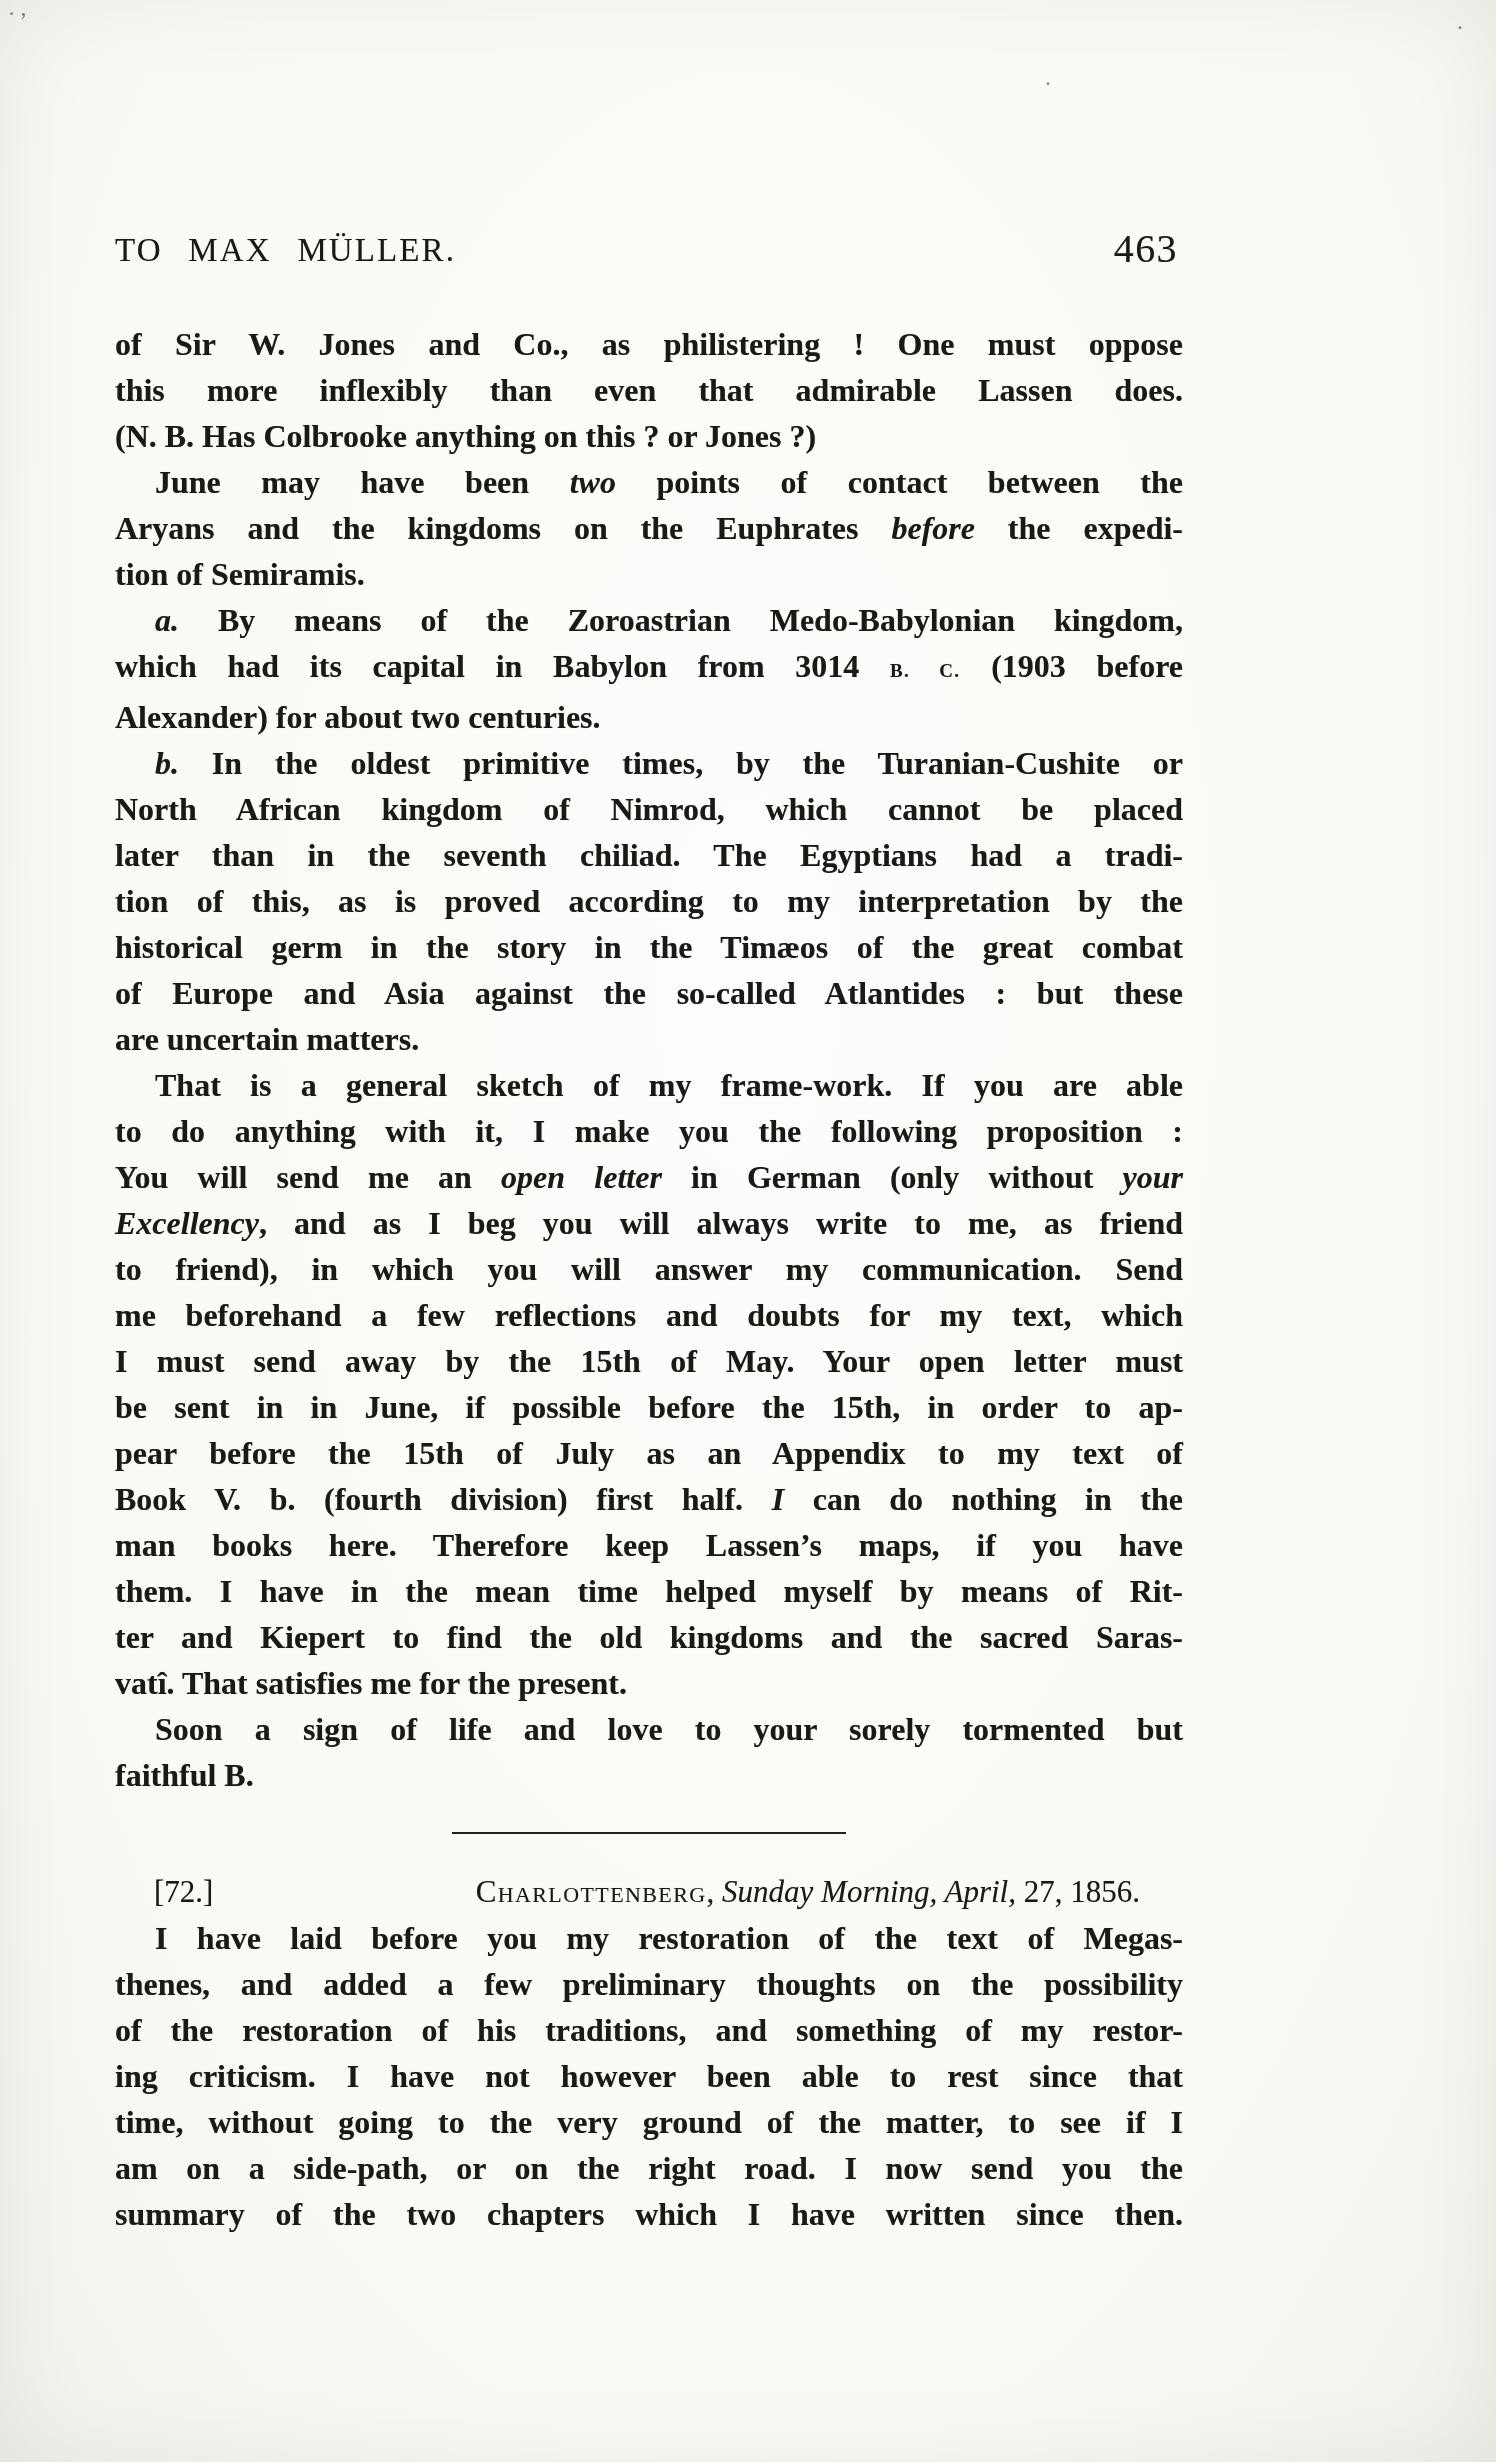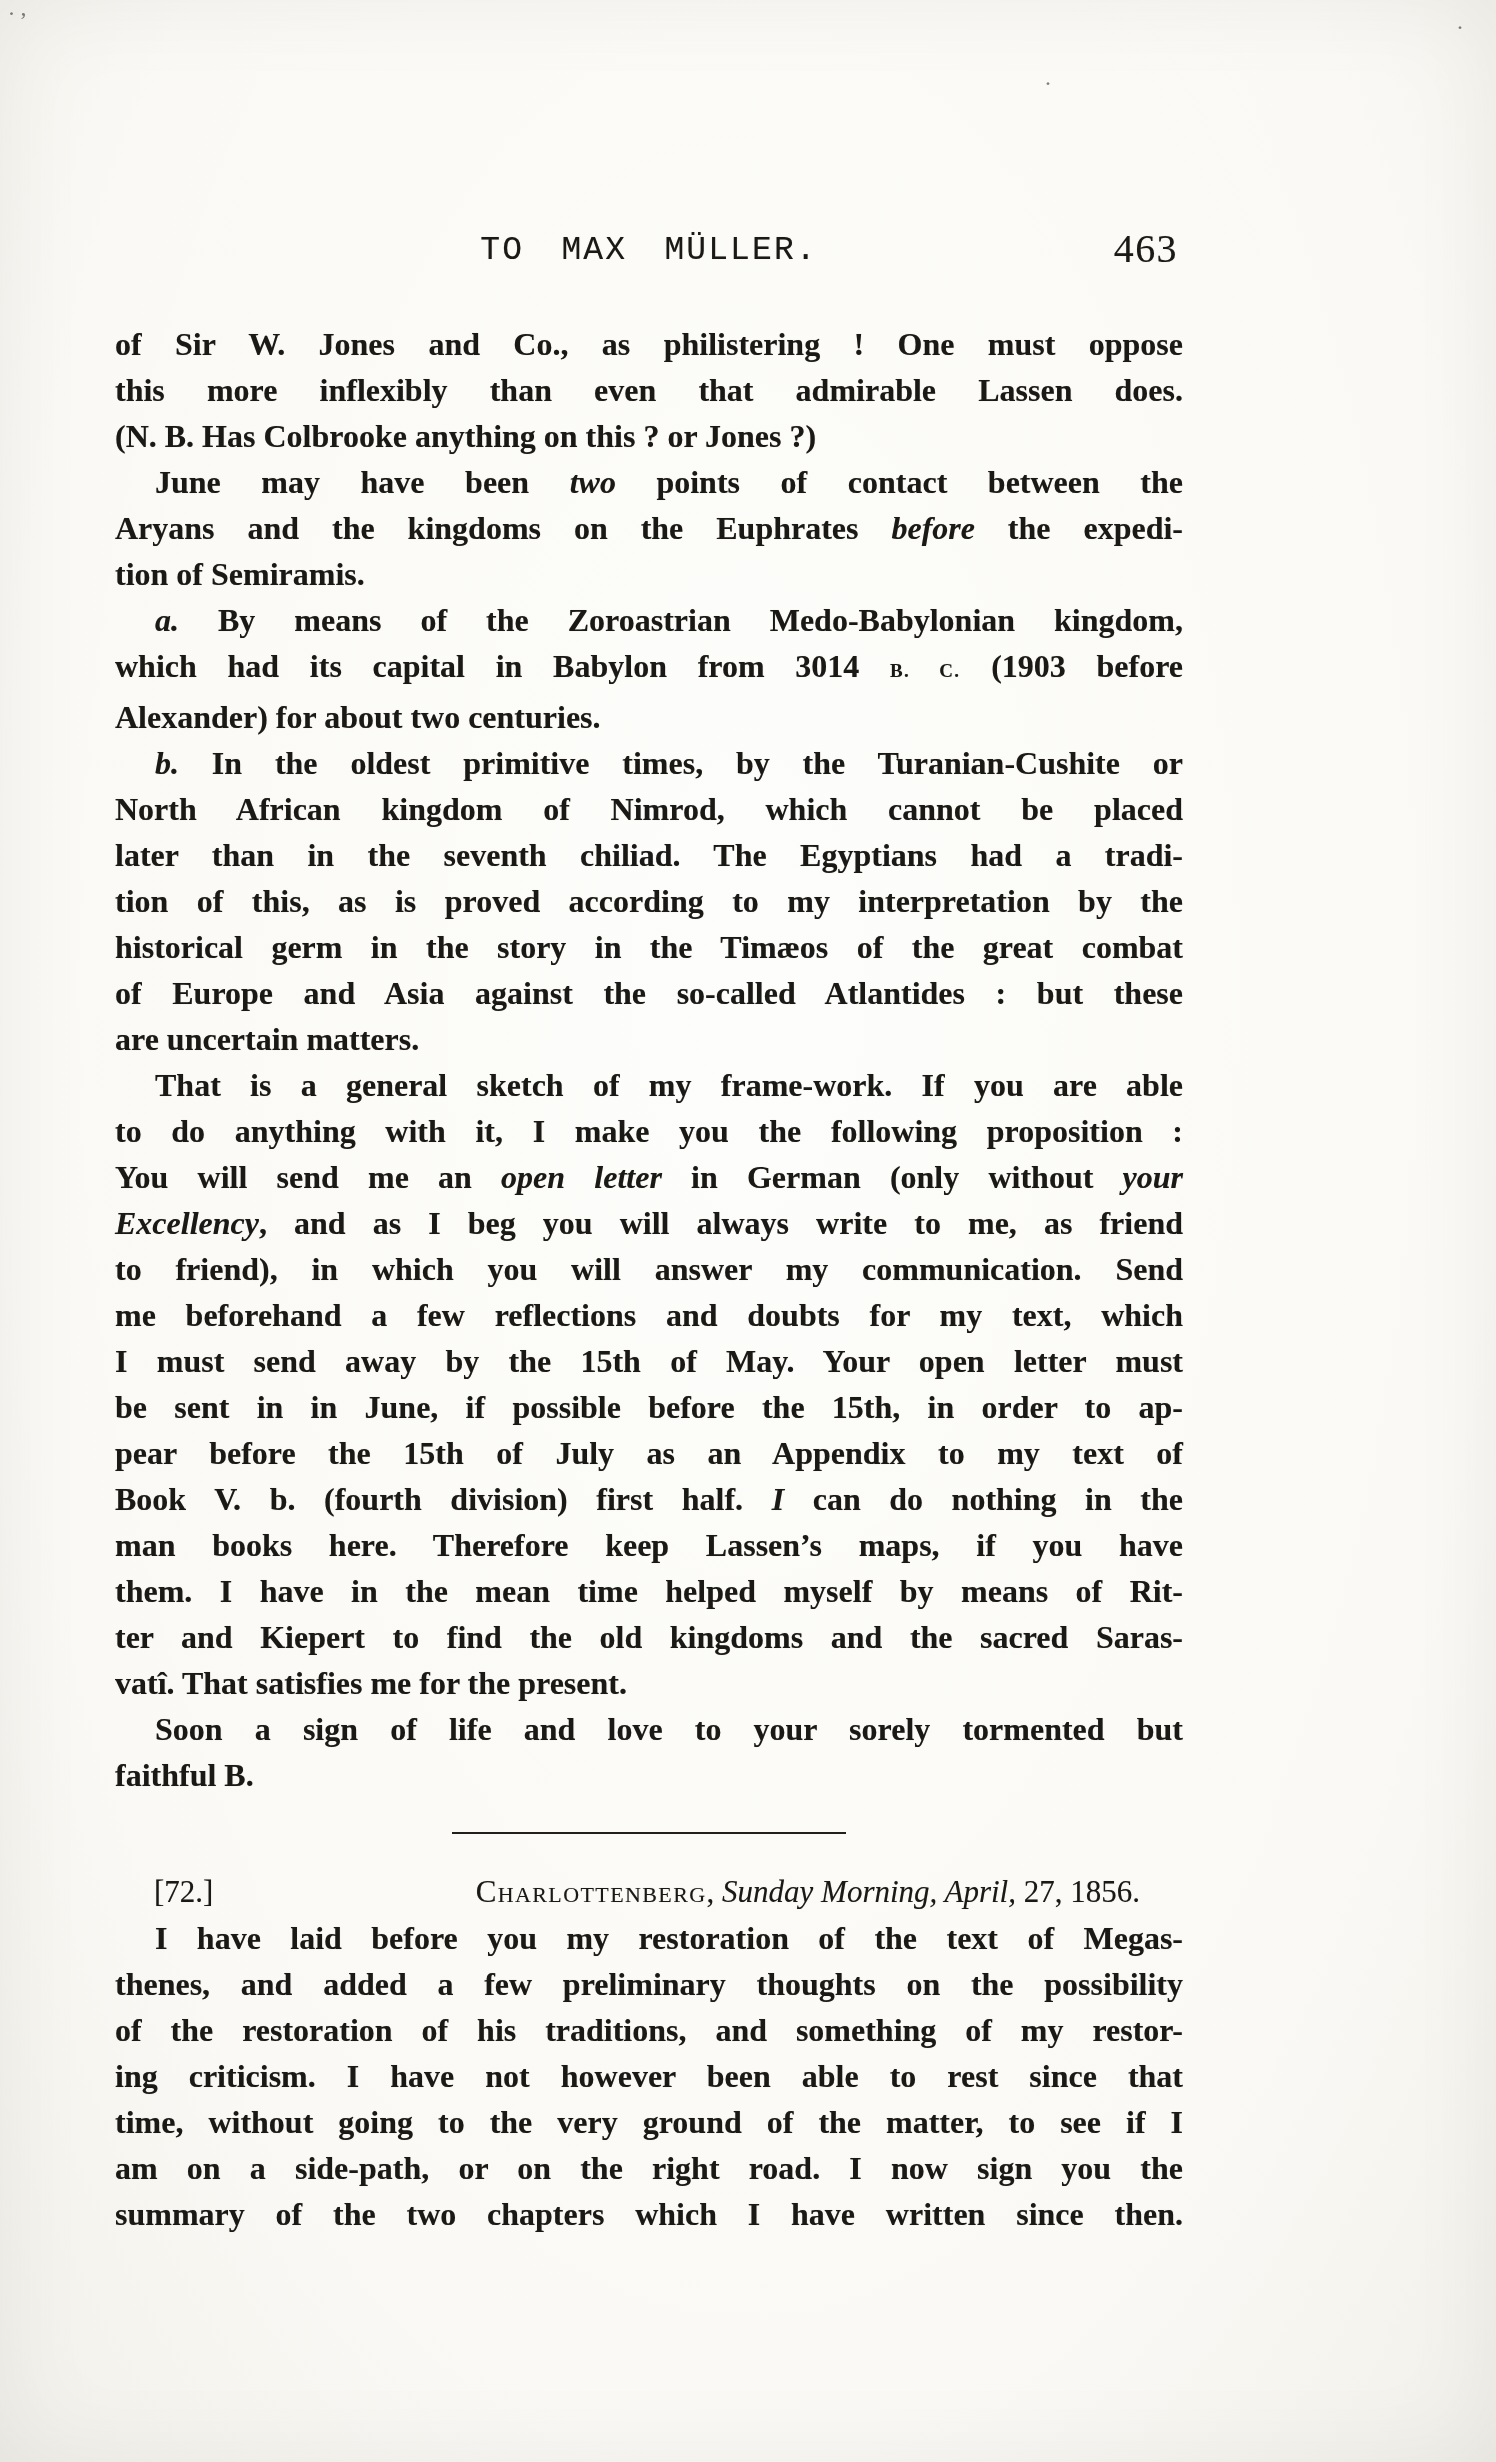--- a/index.html
+++ b/index.html
@@ -12,27 +12,26 @@
     font-family: "Liberation Serif", serif;
     overflow: hidden;
   }
   .column {
     position: absolute;
     left: 115px; top: 232px;
     width: 1068px;
   }
   .header { position: relative; margin-bottom: 40px; height: 49px; }
   .title {
-    text-align: center;
+    text-align: left;
     font-size: 33px;
     letter-spacing: 2.1px;
     word-spacing: 15.4px;
     color: #1b1916;
     text-shadow: 0 0 0.7px rgba(20,18,15,0.35);
-    font-family: Liberation Mono, monospace;
   }
   .page-number {
     position: absolute; right: 5px; top: -7px;
     font-size: 40px; letter-spacing: 1.4px;
     text-shadow: 0 0 0.7px rgba(20,18,15,0.35);
   }
   .line {
     font-size: 32px;
     line-height: 46px;
     text-align: justify;
@@ -110,21 +109,21 @@
         <div class="rule"></div>
         <div class="dateline">
           <span class="dl-no">[72.]</span>
           <span class="dl-head"><span class="run-sc">Charlottenberg</span><span>, </span><span class="run-i">Sunday Morning, April,</span><span> 27, 1856.</span></span>
         </div>
         <div class="line indent"><span>I have laid before you my restoration of the text of Megas-</span></div>
         <div class="line"><span>thenes, and added a few preliminary thoughts on the possibility</span></div>
         <div class="line"><span>of the restoration of his traditions, and something of my restor-</span></div>
         <div class="line"><span>ing criticism. I have not however been able to rest since that</span></div>
         <div class="line"><span>time, without going to the very ground of the matter, to see if I</span></div>
-        <div class="line"><span>am on a side-path, or on the right road. I now sign you the</span></div>
+        <div class="line"><span>am on a side-path, or on the right road. I now send you the</span></div>
         <div class="line"><span>summary of the two chapters which I have written since then.</span></div>
       </div>
   </div>
 </div>
 
 <span class="speck" style="left: 8.4px; top: -5.6px;">. ,</span>
 <span class="speck" style="left: 1044px; top: 70px;">·</span>
 <span class="speck" style="left: 1456px; top: 14px;">·</span>
 
 

